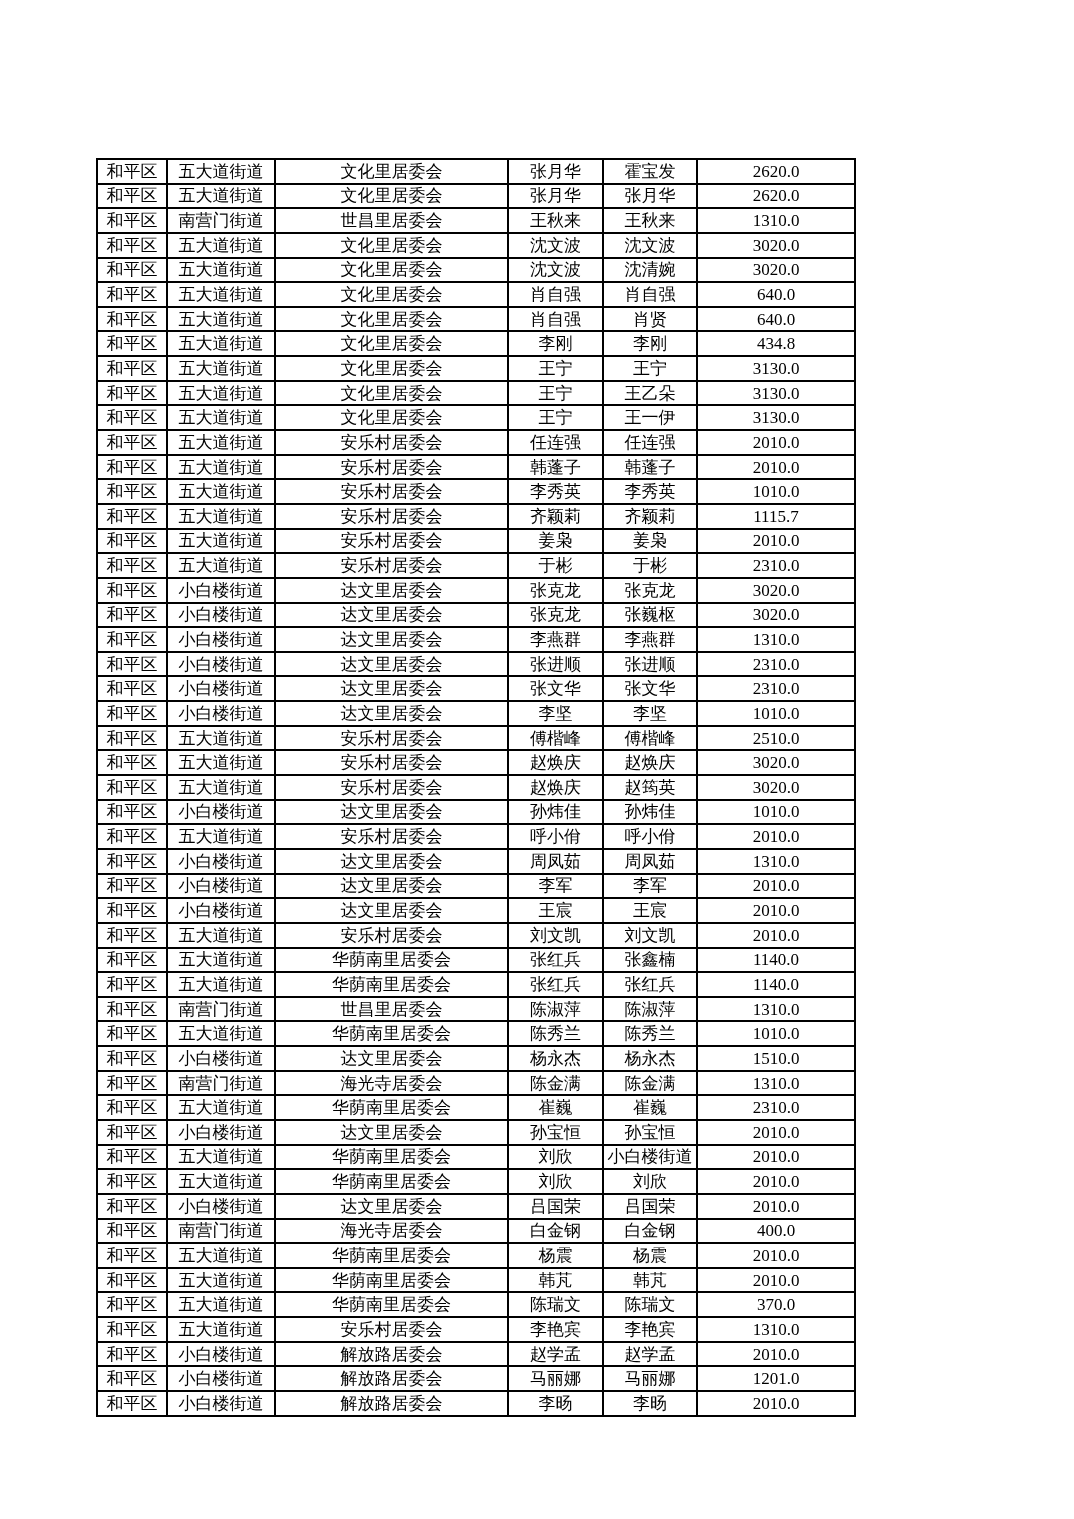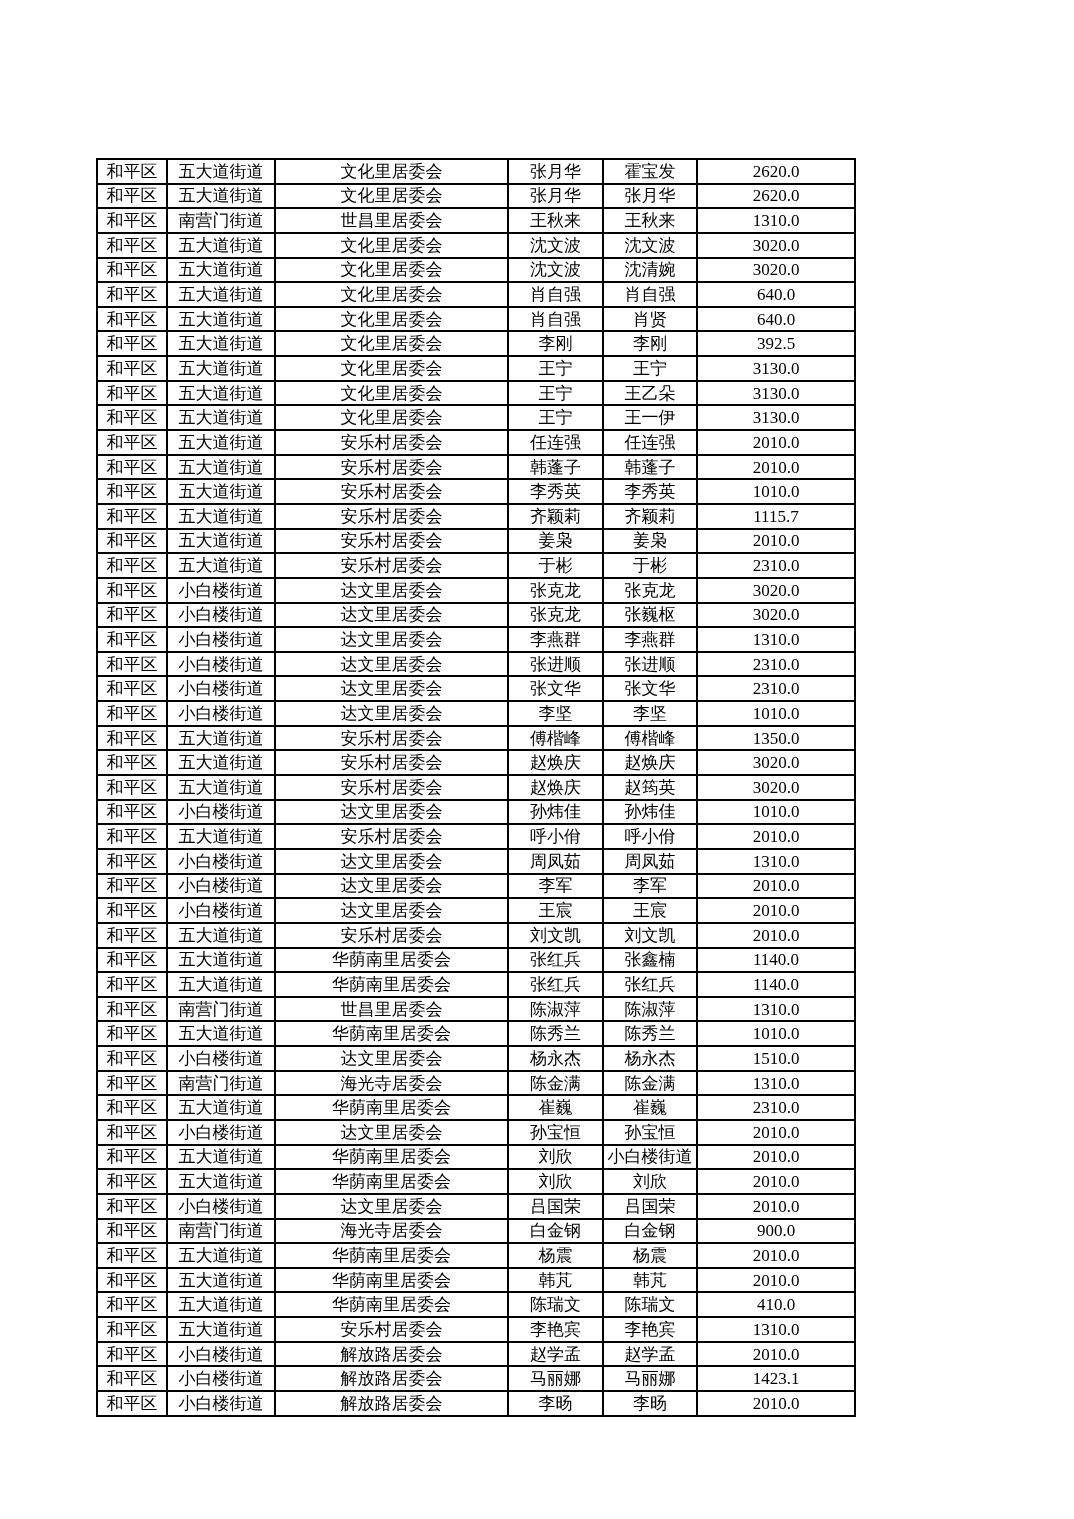--- a/index.html
+++ b/index.html
@@ -119,21 +119,21 @@
           <td>肖自强</td>
           <td>肖贤</td>
           <td>640.0</td>
         </tr>
         <tr>
           <td>和平区</td>
           <td>五大道街道</td>
           <td>文化里居委会</td>
           <td>李刚</td>
           <td>李刚</td>
-          <td>392.5</td>
+          <td>434.8</td>
         </tr>
         <tr>
           <td>和平区</td>
           <td>五大道街道</td>
           <td>文化里居委会</td>
           <td>王宁</td>
           <td>王宁</td>
           <td>3130.0</td>
         </tr>
         <tr>
@@ -247,21 +247,21 @@
           <td>李坚</td>
           <td>李坚</td>
           <td>1010.0</td>
         </tr>
         <tr>
           <td>和平区</td>
           <td>五大道街道</td>
           <td>安乐村居委会</td>
           <td>傅楷峰</td>
           <td>傅楷峰</td>
-          <td>1350.0</td>
+          <td>2510.0</td>
         </tr>
         <tr>
           <td>和平区</td>
           <td>五大道街道</td>
           <td>安乐村居委会</td>
           <td>赵焕庆</td>
           <td>赵焕庆</td>
           <td>3020.0</td>
         </tr>
         <tr>
@@ -407,21 +407,21 @@
           <td>吕国荣</td>
           <td>吕国荣</td>
           <td>2010.0</td>
         </tr>
         <tr>
           <td>和平区</td>
           <td>南营门街道</td>
           <td>海光寺居委会</td>
           <td>白金钢</td>
           <td>白金钢</td>
-          <td>900.0</td>
+          <td>400.0</td>
         </tr>
         <tr>
           <td>和平区</td>
           <td>五大道街道</td>
           <td>华荫南里居委会</td>
           <td>杨震</td>
           <td>杨震</td>
           <td>2010.0</td>
         </tr>
         <tr>
@@ -431,21 +431,21 @@
           <td>韩芃</td>
           <td>韩芃</td>
           <td>2010.0</td>
         </tr>
         <tr>
           <td>和平区</td>
           <td>五大道街道</td>
           <td>华荫南里居委会</td>
           <td>陈瑞文</td>
           <td>陈瑞文</td>
-          <td>410.0</td>
+          <td>370.0</td>
         </tr>
         <tr>
           <td>和平区</td>
           <td>五大道街道</td>
           <td>安乐村居委会</td>
           <td>李艳宾</td>
           <td>李艳宾</td>
           <td>1310.0</td>
         </tr>
         <tr>
@@ -455,21 +455,21 @@
           <td>赵学孟</td>
           <td>赵学孟</td>
           <td>2010.0</td>
         </tr>
         <tr>
           <td>和平区</td>
           <td>小白楼街道</td>
           <td>解放路居委会</td>
           <td>马丽娜</td>
           <td>马丽娜</td>
-          <td>1423.1</td>
+          <td>1201.0</td>
         </tr>
         <tr>
           <td>和平区</td>
           <td>小白楼街道</td>
           <td>解放路居委会</td>
           <td>李旸</td>
           <td>李旸</td>
           <td>2010.0</td>
         </tr>
       </tbody>

